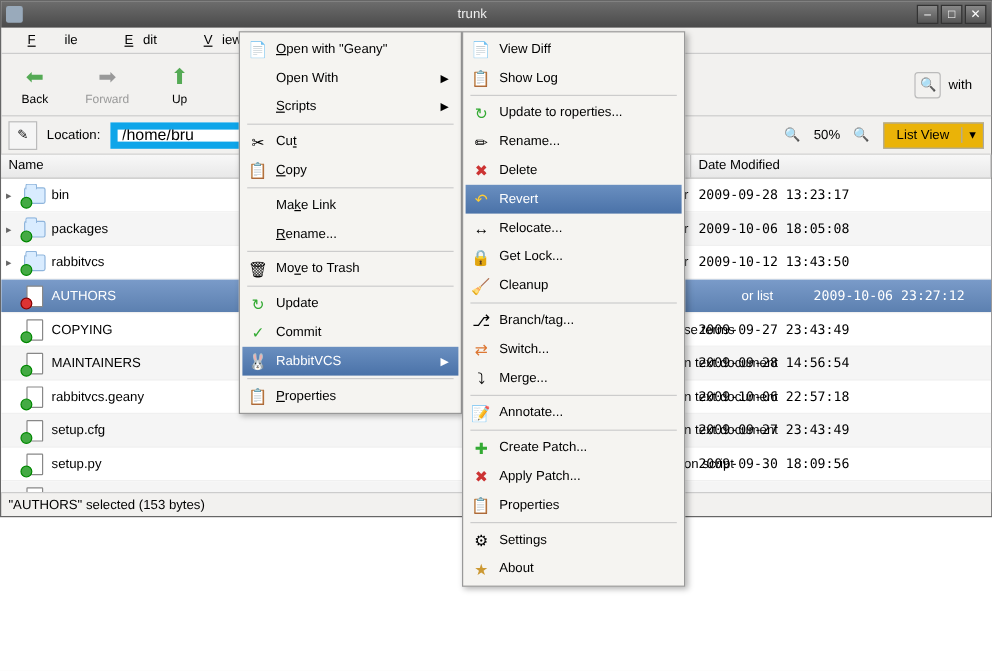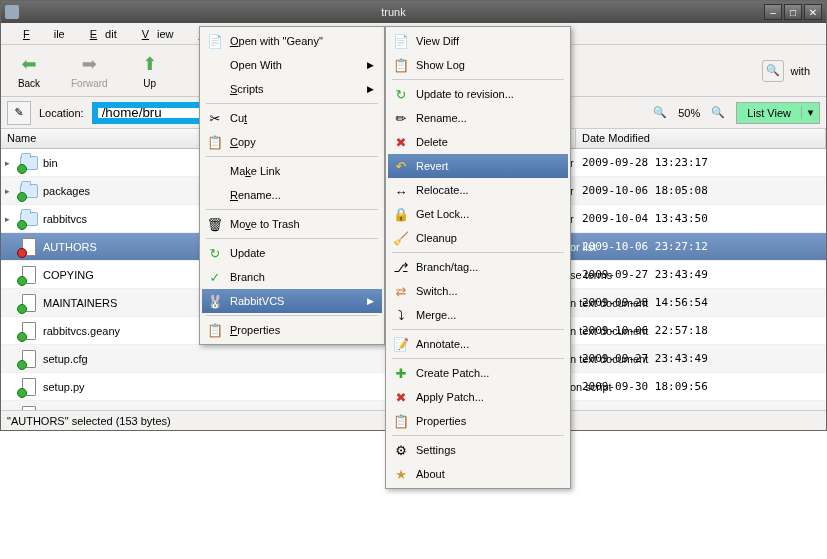--- a/index.html
+++ b/index.html
@@ -2,45 +2,45 @@
 <html><head>
 <meta charset="utf-8">
 <style>
 * { box-sizing: border-box; margin: 0; padding: 0; }
 body { font-family: sans-serif; font-size: 11px; background: #fff; color: #000; width: 827px; height: 559px; overflow: hidden; }
 .window { width: 827px; height: 431px; border: 1px solid #666; display: flex; flex-direction: column; background: #f2f1ef; }
 .titlebar { height: 22px; background: linear-gradient(#6d6d6d,#4a4a4a); display: flex; align-items: center; padding: 0 4px; color: #fff; }
 .title-icon { width: 14px; height: 14px; background: #9ab; margin-right: 6px; border-radius: 2px; }
 .title-spacer { flex: 1; text-align: center; font-size: 11px; color: #eee; }
 .wbtn { width: 18px; height: 16px; border: 1px solid #333; background: linear-gradient(#888,#555); margin-left: 2px; color: #fff; display: flex; align-items: center; justify-content: center; font-size: 10px; cursor: pointer; }
-.menubar { height: 22px; display: flex; align-items: center; padding: 0 6px; gap: 1px; border-bottom: 1px solid #ccc; }
+.menubar { height: 22px; display: flex; align-items: center; padding: 0 6px; gap: 15px; border-bottom: 1px solid #ccc; }
 .menubar span { padding: 2px 8px; cursor: pointer; }
 .u { text-decoration: underline; }
 .toolbar { height: 52px; display: flex; align-items: center; padding: 0 6px; gap: 10px; border-bottom: 1px solid #ccc; position: relative; }
 .tbtn { display: flex; flex-direction: column; align-items: center; gap: 2px; padding: 2px 10px; cursor: pointer; font-size: 10px; }
 .tbtn.disabled { color: #999; }
 .tico { width: 24px; height: 24px; display: flex; align-items: center; justify-content: center; font-size: 18px; }
 .searchbox { margin-left: auto; display: flex; align-items: center; gap: 6px; }
 .searchbox .mag { width: 22px; height: 22px; border: 1px solid #bbb; border-radius: 3px; display: flex; align-items: center; justify-content: center; }
 .searchbox span.lab { padding-right: 10px; }
 .locationbar { height: 32px; display: flex; align-items: center; padding: 0 6px; gap: 8px; border-bottom: 1px solid #ccc; }
 .locbtn { width: 24px; height: 24px; border: 1px solid #bbb; background: #f5f5f5; display: flex; align-items: center; justify-content: center; cursor: pointer; }
 .locinput { flex: 0 0 60px; height: 22px; border: 6px solid #0ea5e9; padding: 0 4px; background: #fff; }
 .zoom { margin-left: auto; display: flex; align-items: center; gap: 8px; }
 .zoom .zbtn { width: 20px; height: 20px; display: flex; align-items: center; justify-content: center; cursor: pointer; }
-.viewsel { display: flex; align-items: center; border: 1px solid #aaa; height: 22px; background: #86efac; }
+.viewsel { display: flex; align-items: center; border: 1px solid #aaa; height: 22px; background: #eab308; }
 .viewsel span { padding: 0 10px; }
 .viewsel .dd { border-left: 1px solid #aaa; width: 18px; text-align: center; cursor: pointer; }
 .headers { height: 20px; background: linear-gradient(#f8f8f8,#e8e8e8); border-bottom: 1px solid #bbb; display: flex; font-size: 11px; }
 .headers div { border-right: 1px solid #ccc; padding: 3px 6px; }
 .h-name { width: 575px; } .h-date { flex: 1; }
 .filelist { flex: 1; background: #fff; overflow: hidden; position: relative; }
 .row { display: flex; height: 28px; align-items: center; border-bottom: 1px solid #f0f0f0; }
 .row:nth-child(even){ background: #f5f5f5; }
-.row.selected { background: linear-gradient(#7a9bc9,#5c80b0); color: #fff; }
+.row.selected { background: linear-gradient(#7a9bc9,#5c80b0); color: #fff; gap: 48px; }
 .c-name { width: 575px; display: flex; align-items: center; gap: 4px; padding-left: 4px; }
 .desc { width: 0; overflow: visible; white-space: nowrap; padding-left: 0; }
 .desc-inner { margin-left: -6px; }
 .c-date { flex: 1; padding-left: 6px; font-family: monospace; font-size: 11px; }
 .tri { width: 10px; color: #666; font-size: 9px; }
 .fico { width: 20px; height: 18px; position: relative; display: flex; align-items: center; justify-content: center; }
 .folder { width: 18px; height: 14px; background: #d9ecff; border: 1px solid #8fb5dc; border-radius: 2px; position: relative; }
 .folder:before { content: ''; position: absolute; top: -4px; left: 0; width: 8px; height: 4px; background: #d9ecff; border: 1px solid #8fb5dc; border-bottom: none; border-radius: 2px 2px 0 0; }
 .file { width: 14px; height: 18px; background: #fff; border: 1px solid #888; border-radius: 1px; }
 .badge { position: absolute; bottom: -2px; left: -2px; width: 10px; height: 10px; border-radius: 50%; background: #4a4; border: 1px solid #080; }
@@ -152,21 +152,21 @@
       <div class="row">
         <div class="c-name">
           <span class="tri">▸</span>
           <div class="fico">
             <div class="folder"></div>
             <div class="badge"></div>
           </div>
           <span>rabbitvcs</span>
         </div>
         <div class="desc"><span class="desc-inner">r</span></div>
-        <div class="c-date">2009-10-04 13:43:50</div>
+        <div class="c-date">2009-10-12 13:43:50</div>
       </div>
       <div class="row selected">
         <div class="c-name">
           <span class="tri"></span>
           <div class="fico">
             <div class="file"></div>
             <div class="badge mod"></div>
           </div>
           <span>AUTHORS</span>
         </div>
@@ -301,21 +301,21 @@
         <div class="mico">🗑</div>
         <span class="mlab">Mo<span class="u">v</span>e to Trash</span>
       </div>
     <div class="msep"></div>
     <div class="mitem">
         <div class="mico" style="color:#3a3">↻</div>
         <span class="mlab">Update</span>
       </div>
     <div class="mitem">
         <div class="mico" style="color:#3a3">✓</div>
-        <span class="mlab">Branch</span>
+        <span class="mlab">Commit</span>
       </div>
     <div class="mitem hl">
         <div class="mico">🐰</div>
         <span class="mlab">RabbitVCS</span>
         <span class="marrow">▶</span>
       </div>
     <div class="msep"></div>
     <div class="mitem">
         <div class="mico">📋</div>
         <span class="mlab"><span class="u">P</span>roperties</span>
@@ -327,21 +327,21 @@
         <div class="mico">📄</div>
         <span class="mlab">View Diff</span>
       </div>
     <div class="mitem">
         <div class="mico">📋</div>
         <span class="mlab">Show Log</span>
       </div>
     <div class="msep"></div>
     <div class="mitem">
         <div class="mico" style="color:#3a3">↻</div>
-        <span class="mlab">Update to revision...</span>
+        <span class="mlab">Update to roperties...</span>
       </div>
     <div class="mitem">
         <div class="mico">✏</div>
         <span class="mlab">Rename...</span>
       </div>
     <div class="mitem">
         <div class="mico" style="color:#c33">✖</div>
         <span class="mlab">Delete</span>
       </div>
     <div class="mitem hl">

